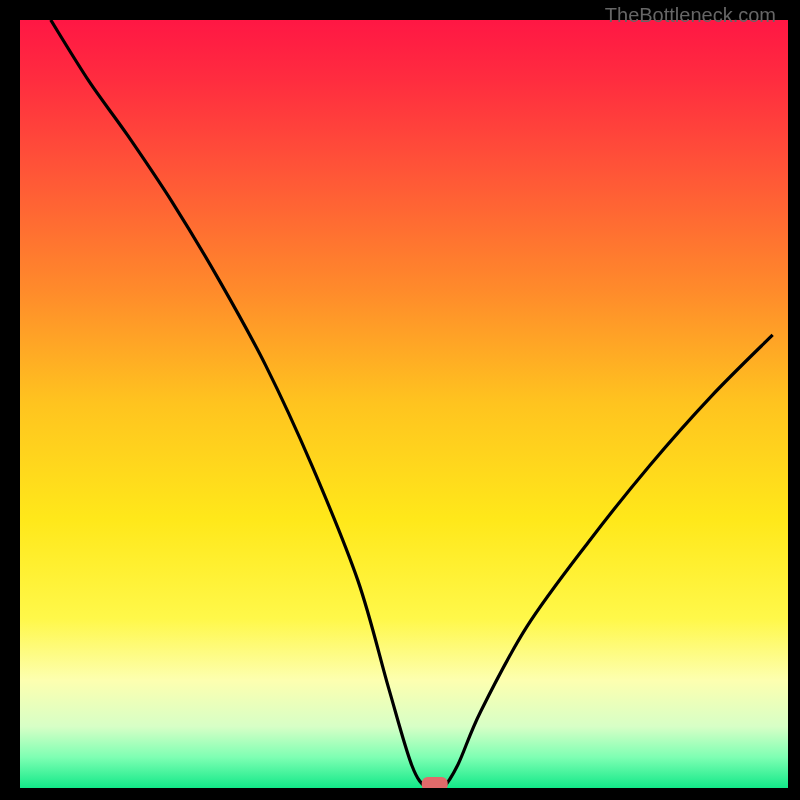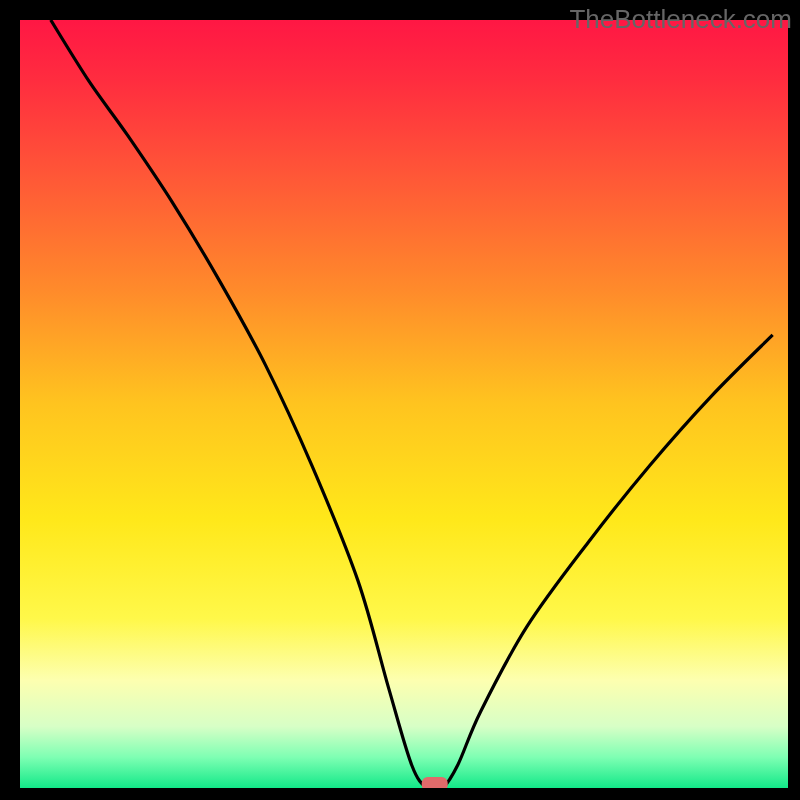--- a/index.html
+++ b/index.html
@@ -7,23 +7,23 @@
     padding: 0;
     background: #000;
     width: 800px;
     height: 800px;
     position: relative;
     font-family: Arial, Helvetica, sans-serif;
   }
   .watermark {
     position: absolute;
     top: 4px;
-    right: 8px;
+    right: 24px;
     color: #666;
-    font-size: 26px;
+    font-size: 20px;
     z-index: 10;
   }
   .plot-area {
     position: absolute;
     left: 20px;
     top: 20px;
     width: 768px;
     height: 768px;
   }
   svg { display: block; }

